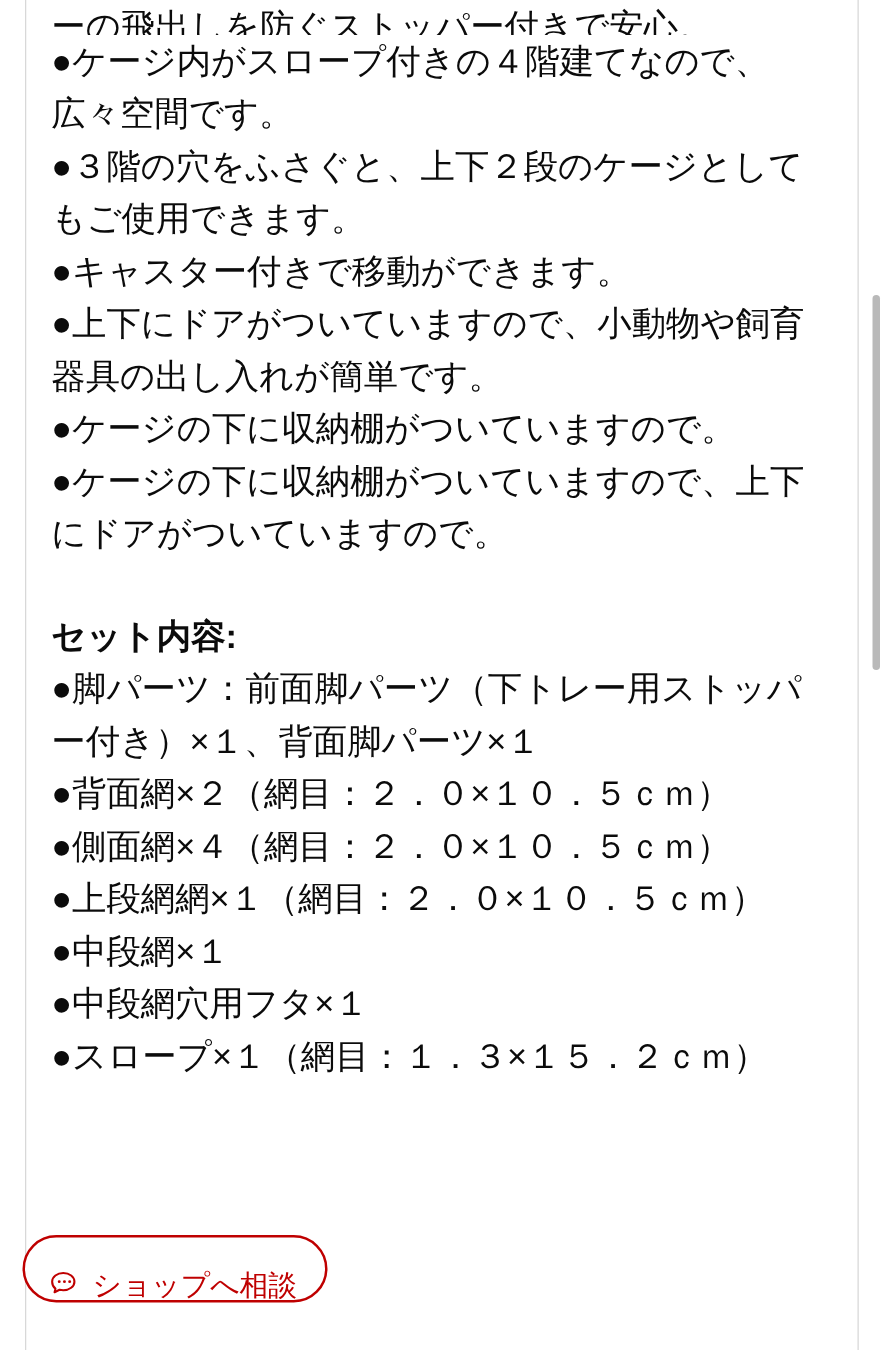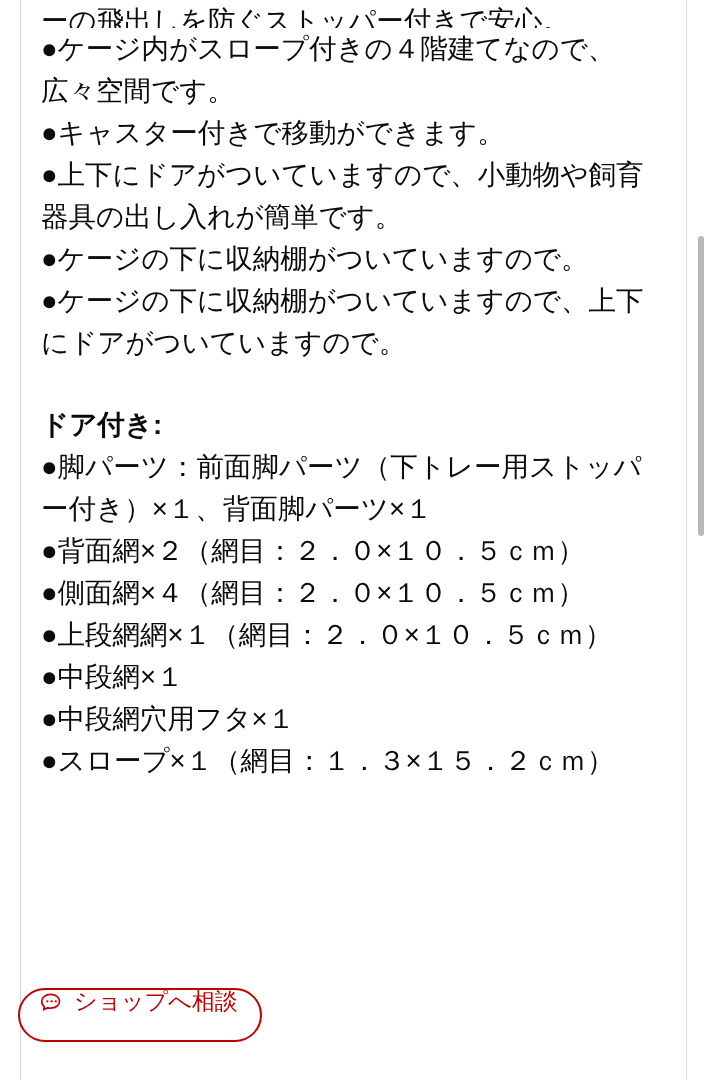--- a/index.html
+++ b/index.html
@@ -89,21 +89,21 @@
     height: 300px;
     border-radius: 3px;
     background: #b9b9b9;
   }
   
   .shop-pill {
     position: absolute;
     left: 18px;
     bottom: 38px;
     display: flex;
-    align-items: flex-start;
+    align-items: flex-end;
     gap: 10px;
     height: 54px;
     padding: 0 22px 0 18px;
     border: 2px solid #bf0000;
     border-radius: 27px;
     background: #ffffff;
     box-sizing: border-box;
   }
   .shop-pill-label {
     font-size: 23px;
@@ -125,28 +125,29 @@
   <div class="frame-border-left"></div>
   <div class="frame-border-right"></div>
 
   <div class="content">
 
     <div class="desc-block">
 
       <p class="clipped-top">ーの飛出しを防ぐストッパー付きで安心。</p>
 
       <p>●ケージ内がスロープ付きの４階建てなので、広々空間です。</p>
+      <p>●３階の穴をふさぐと、上下２段のケージとしてもご使用できます。</p>
       <p>●キャスター付きで移動ができます。</p>
       <p>●上下にドアがついていますので、小動物や飼育器具の出し入れが簡単です。</p>
       <p>●ケージの下に収納棚がついていますので。</p>
       <p>●ケージの下に収納棚がついていますので、上下にドアがついていますので。</p>
 
       <div class="spacer"></div>
 
-      <p class="section-title">ドア付き:</p>
+      <p class="section-title">セット内容:</p>
 
       <p>●脚パーツ：前面脚パーツ（下トレー用ストッパー付き）×１、背面脚パーツ×１</p>
       <p>●背面網×２（網目：２．０×１０．５ｃｍ）</p>
       <p>●側面網×４（網目：２．０×１０．５ｃｍ）</p>
       <p>●上段網網×１（網目：２．０×１０．５ｃｍ）</p>
       <p>●中段網×１</p>
       <p>●中段網穴用フタ×１</p>
       <p>●スロープ×１（網目：１．３×１５．２ｃｍ）</p>
 
     </div>

